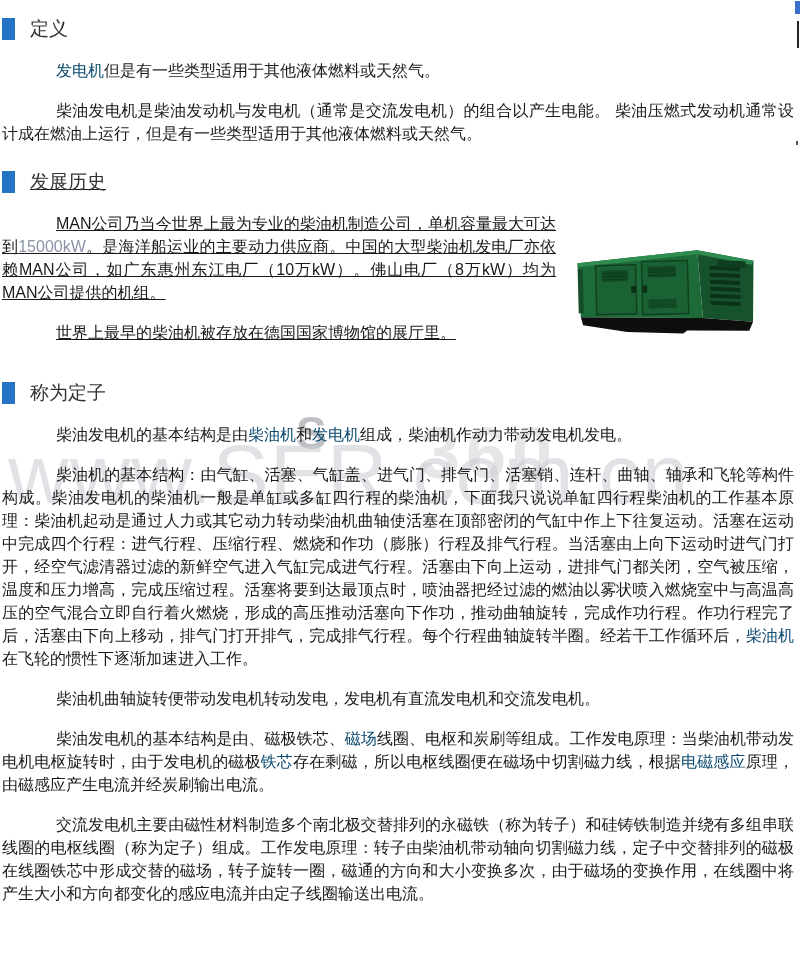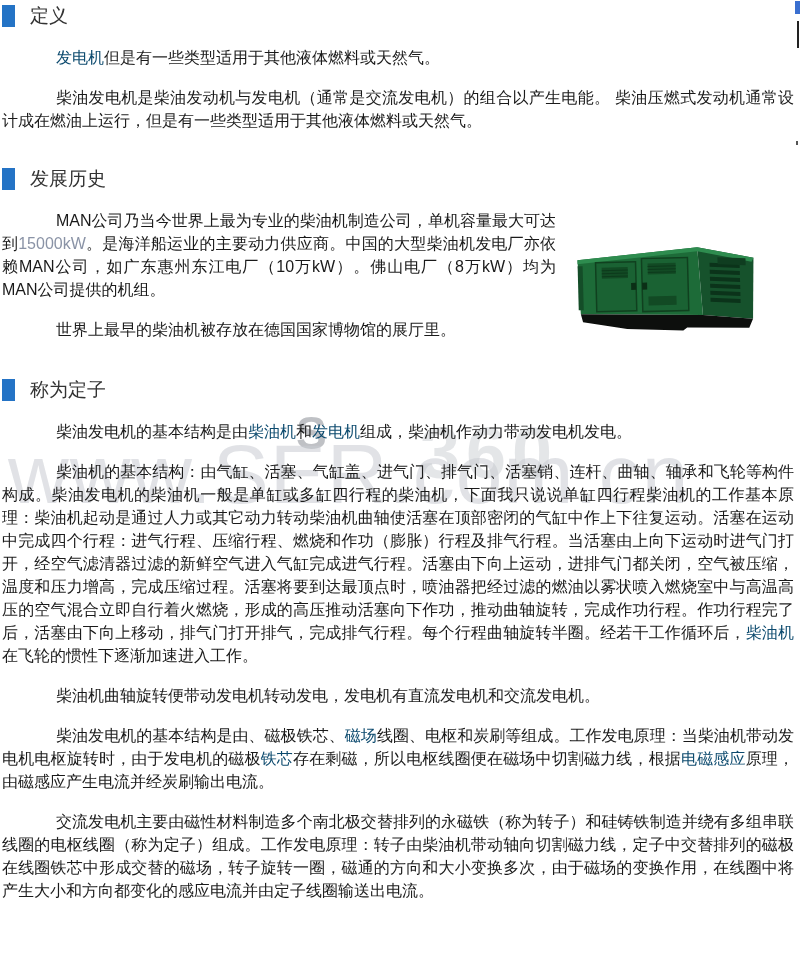--- a/index.html
+++ b/index.html
@@ -26,22 +26,22 @@
     font-size:46px;font-weight:bold;color:#8b8f96;opacity:.55;
   }
   .wm-sub2{
     position:absolute;left:420px;top:14px;
     font-size:72px;font-weight:bold;
     color:#b4b8be;opacity:.35;letter-spacing:6px;
   }
   
   .content{position:relative;z-index:1;padding:0 6px 0 2px;}
   section{clear:none;}
-  .sec-def{padding-top:3px;}
-  .sec-hist{margin-top:34px;}
+  .sec-def{padding-top:16px;}
+  .sec-hist{margin-top:24px;text-decoration:underline;}
   .sec-struct{margin-top:36px;}
   h2.sec-head{
     display:flex;align-items:center;
     margin:0 0 6px 0;font-size:19px;font-weight:400;color:#333;
   }
   .bullet{
     display:inline-block;width:13px;height:22px;
     background:#2473c5;margin-right:15px;flex:0 0 auto;
   }
   p{

